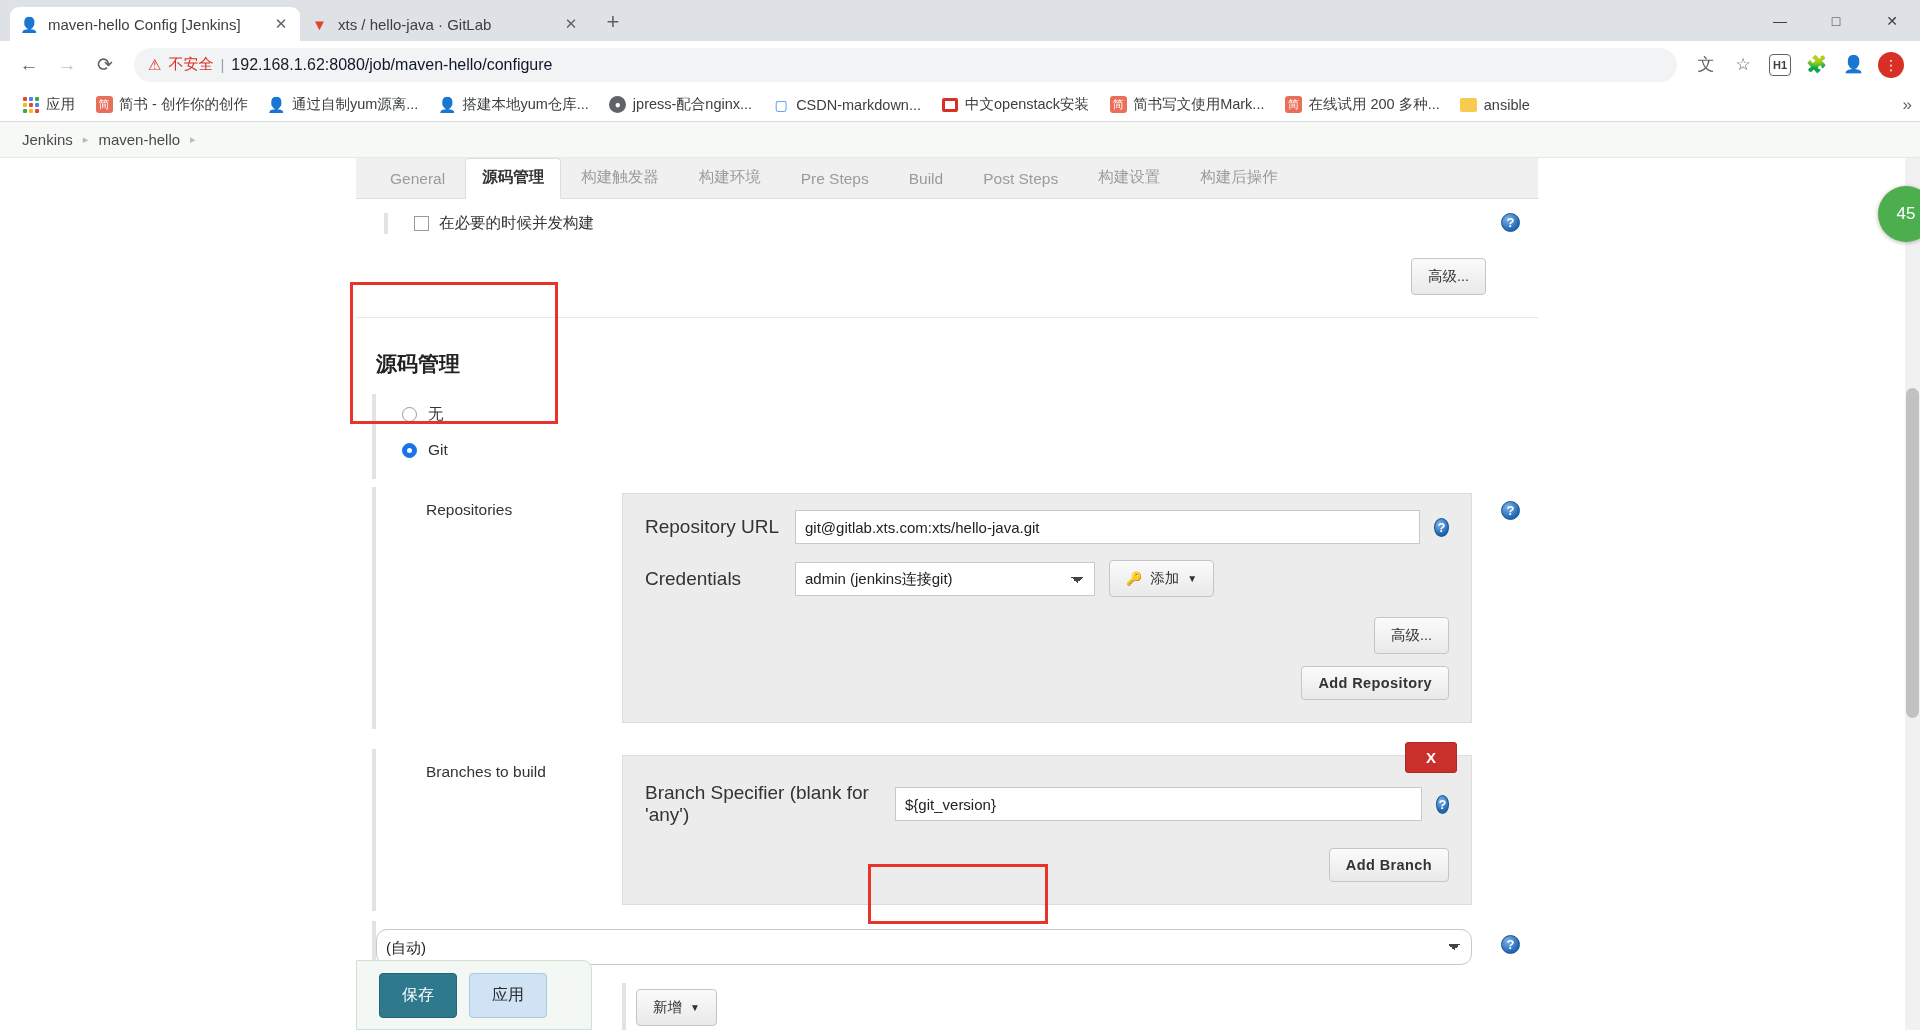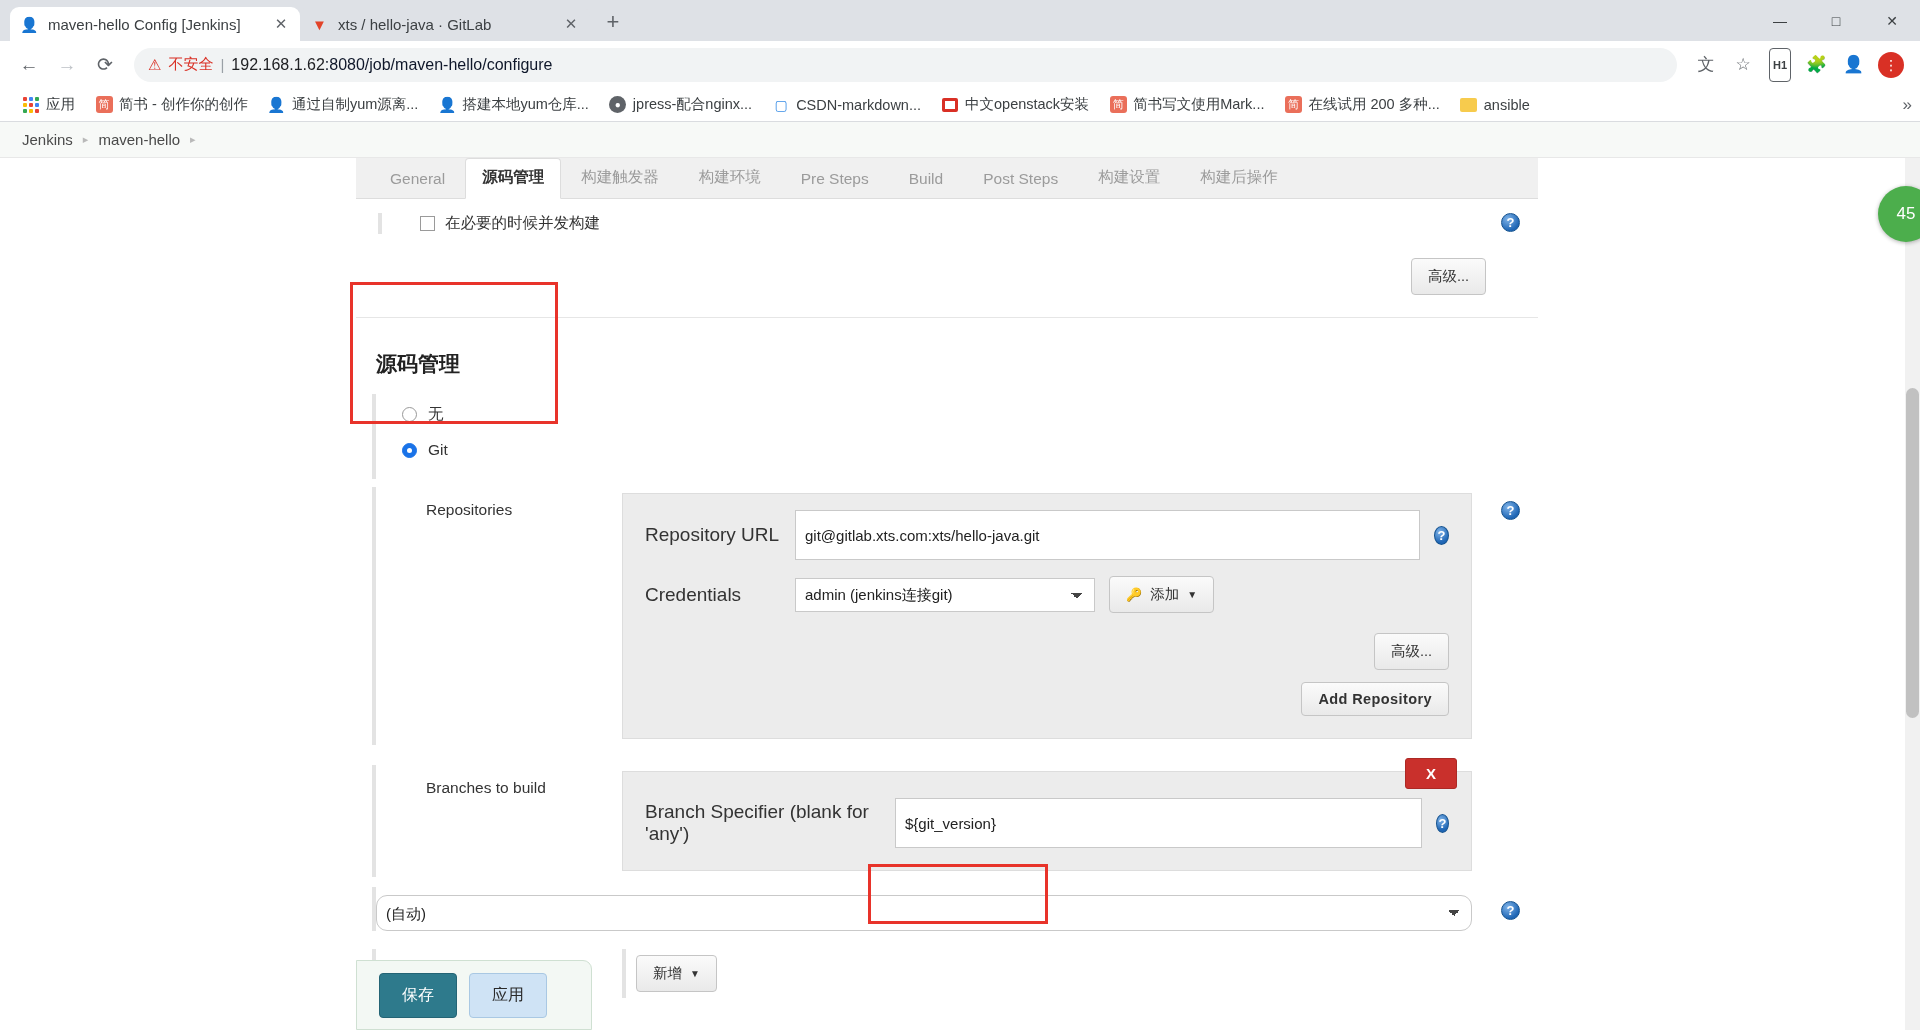--- a/index.html
+++ b/index.html
@@ -70,21 +70,21 @@
   .url { color: #202124; white-space: nowrap; font-size: 16px; }
   .url .dim { color: #0f172a; }
   .toolbar-icons { display: flex; align-items: center; gap: 3px; }
   .ticon {
     width: 34px; height: 34px; display: flex; align-items: center;
     justify-content: center; color: #5f6368; font-size: 17px; cursor: pointer;
   }
   .ticon.profile { color: #5f6368; }
   .ticon.update { background:#d93025; color:#fff; border-radius:50%; width:26px;height:26px;font-size:14px; }
   .badge-sq {
-    width: 22px; height: 34px; border: 1.6px solid #5f6368; border-radius: 4px;
+    width: 22px; height: 22px; border: 1.6px solid #5f6368; border-radius: 4px;
     display: flex; align-items: center; justify-content: center;
     font-size: 11px; color: #3c4043; font-weight: bold;
   }
 
   .bookmarks {
     height: 34px; background: #ffffff; display: flex; align-items: center;
     padding: 0 14px; gap: 4px; border-bottom: 1px solid #dadce0;
     overflow: hidden; position: relative;
   }
   .bm {
@@ -157,21 +157,21 @@
 
   .btn {
     background: linear-gradient(#fbfbfb, #e9e9e9);
     border: 1px solid #c5c5c5; border-radius: 4px;
     font-size: 14.5px; color: #333; padding: 8px 16px; cursor: pointer;
     font-family: "Liberation Sans", sans-serif;
   }
   .btn-strong { font-weight: bold; letter-spacing: 0.4px; }
 
   .txt {
-    border: 1px solid #c9c9c9; background: #fff; height: 50px;
+    border: 1px solid #c9c9c9; background: #fff; height: 34px;
     font-size: 15px; color: #222; padding: 0 9px; width: 100%;
     font-family: "Liberation Sans", sans-serif;
   }
   .sel {
     border: 1px solid #c9c9c9; background: #fff; height: 34px;
     font-size: 15px; color: #222; padding: 0 9px; width: 100%;
     font-family: "Liberation Sans", sans-serif;
     appearance: none; -webkit-appearance: none;
     background-image:
       linear-gradient(45deg, transparent 50%, #444 50%),
@@ -382,21 +382,21 @@
           <div class="ctab">Pre Steps</div>
           <div class="ctab">Build</div>
           <div class="ctab">Post Steps</div>
           <div class="ctab">构建设置</div>
           <div class="ctab">构建后操作</div>
         </div>
 
         <div class="form-body">
 
           <div style="position:relative; padding:14px 0 0 0; border-bottom:1px solid #e6e6e6;">
-            <div style="display:flex; align-items:center; gap:10px; padding-left:38px; border-left:4px solid #e3e3e3; margin-left:22px;">
+            <div style="display:flex; align-items:center; gap:10px; padding-left:26px; border-left:4px solid #e3e3e3; margin-left:28px;">
               <span style="width:15px;height:15px;border:1px solid #9a9a9a;background:#fff;display:inline-block;"></span>
               <span style="font-size:15.5px;color:#333;">在必要的时候并发构建</span>
             </div>
             <div style="position:absolute; right:18px; top:14px;">
               <span class="help-ico">?</span>
             </div>
             <div style="display:flex; justify-content:flex-end; padding:24px 52px 22px 0;">
               <button class="btn">高级...</button>
             </div>
           </div>
@@ -463,20 +463,23 @@
                   <div class="panel" style="margin:6px 66px 6px 0; padding:26px 22px 22px 22px; position:relative;">
 
                     <button style="position:absolute; right:14px; top:-14px; background:#c9302c; color:#fff; border:1px solid #ac2925; border-radius:3px; font-size:15px; font-weight:bold; padding:6px 20px; cursor:pointer; font-family:'Liberation Sans',sans-serif;">X</button>
 
                     <div style="display:flex; align-items:center; gap:14px;">
                       <div class="mini-field-label" style="width:236px; flex:0 0 236px;">Branch Specifier (blank for 'any')</div>
                       <input class="txt" style="max-width: 548px;" value="${git_version}">
                       <span class="help-ico">?</span>
                     </div>
 
+                    <div style="display:flex; justify-content:flex-end; margin-top:22px;">
+                      <button class="btn btn-strong">Add Branch</button>
+                    </div>
                   </div>
                 </div>
               </div>
             </div>
 
             <div style="position:relative; margin-top:10px;">
               <div class="row" style="border-left:4px solid #e3e3e3; margin-left:16px;">
                 <div class="row-field" style="padding-right:66px;">
                   <select class="sel" style="margin-top:8px; height:36px;border-radius:11px;">
                     <option>(自动)</option>

